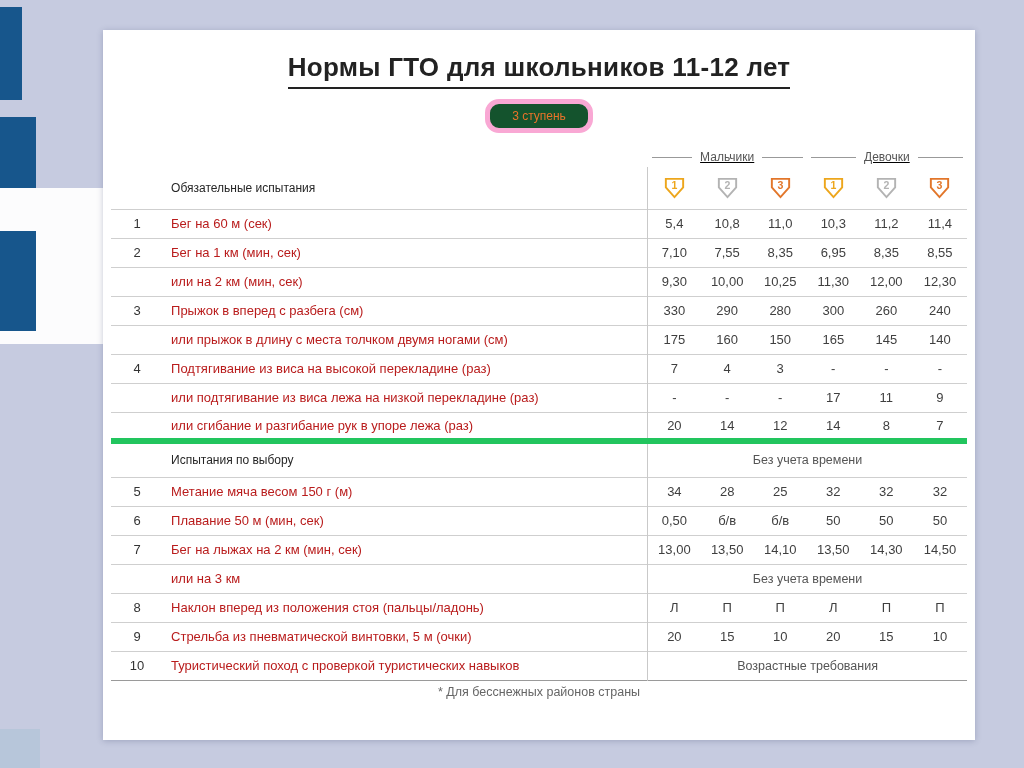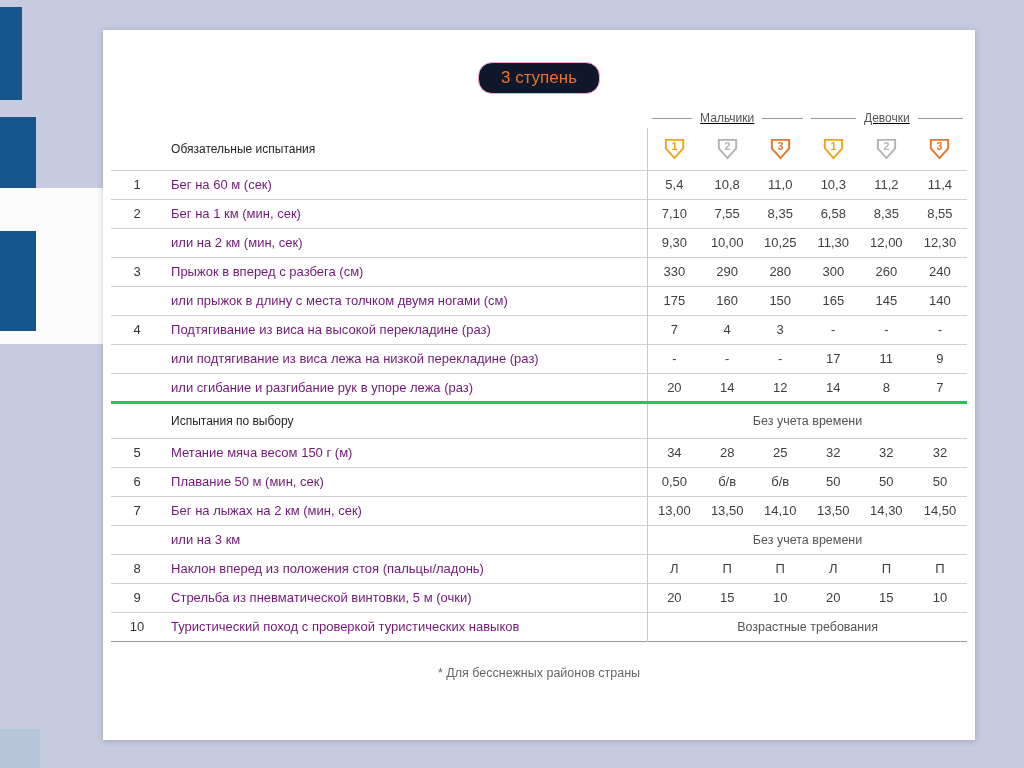--- a/index.html
+++ b/index.html
@@ -20,52 +20,55 @@
 
   .card {
     position:absolute; left:103px; top:30px; width:872px; height:710px;
     background:#ffffff; box-shadow:0 1px 6px rgba(40,50,90,0.25);
     padding-top:22px;
   }
   .title { text-align:center; font-size:26px; font-weight:bold; color:#222; letter-spacing:0.3px; }
   .title span { border-bottom:2px solid #222; padding-bottom:4px; display:inline-block; }
   .pill-wrap { text-align:center; margin-top:10px; }
   .pill {
-    display:inline-block; border:1px solid #f9a8d4; color:#e8732a;
-    border-radius:14px; padding:5px 22px; font-size:17px; background:#0f172a; cursor:pointer;
+    display:inline-block; border:5px solid #f9a8d4; color:#e8732a;
+    border-radius:14px; padding:5px 22px; font-size:12px; background:#14532d; cursor:pointer;
   }
 
   table { border-collapse:collapse; table-layout:fixed; margin:14px 8px 0; width:856px;
           border-bottom:1px solid #9a9a9a; }
   td { vertical-align:middle; }
   thead tr.group-row td { height:20px;text-decoration:underline; }
   .grp { display:flex; align-items:center; gap:8px; font-size:12px; color:#555; padding:0 4px; }
   .grp::before, .grp::after { content:""; flex:1; height:1px; background:#999; }
   tr.badge-row td { height:42px; }
-  td.name { padding-left:8px; text-align:left; color:#701a75; }
+  td.name { padding-left:8px; text-align:left; color:#b91c1c; }
   td.name.bold { font-weight:normal; font-size:12px; color:#262626; }
   td.num { text-align:center; color:#333; }
   td.val { text-align:center; color:#3f3f3f; }
   td.vfirst { border-left:1px solid #c9c9c9; }
   tbody tr td { border-top:1px solid #cfcfcf; height:29px; font-size:13px; }
-  tbody tr.section td { border-top:3px solid #22c55e; height:36px; }
+  tbody tr.section td { border-top:6px solid #22c55e; height:36px; }
   tbody td.span-cell { font-size:12.5px; color:#555; }
   .medal-td svg { display:inline-block; vertical-align:middle; }
-  .footnote { text-align:center; font-size:12.5px; color:#666; padding-top:24px; }
+  .footnote { text-align:center; font-size:12.5px; color:#666; padding-top:4px; }
 </style>
 </head>
 <body>
 
 <div class="deco bar" id="bar1"></div>
 <div class="deco" id="whitestrip"></div>
 <div class="deco bar" id="bar2"></div>
 <div class="deco bar" id="bar3"></div>
 <div class="deco" id="corner"></div>
 
 <div class="card">
+  <div class="title">
+    <span>Нормы ГТО для школьников 11-12 лет</span>
+  </div>
   <div class="pill-wrap">
     <span class="pill">3 ступень</span>
   </div>
 
   <table>
     <colgroup>
       <col style="width:52px">
       <col style="width:484px">
       <col style="width:53px">
         <col style="width:53px">
@@ -123,21 +126,21 @@
           <td class="val">10,3</td>
           <td class="val">11,2</td>
           <td class="val">11,4</td>
         </tr>
         <tr>
           <td class="num">2</td>
           <td class="name">Бег на 1 км (мин, сек)</td>
           <td class="val vfirst">7,10</td>
           <td class="val">7,55</td>
           <td class="val">8,35</td>
-          <td class="val">6,58</td>
+          <td class="val">6,95</td>
           <td class="val">8,35</td>
           <td class="val">8,55</td>
         </tr>
         <tr>
           <td class="num"></td>
           <td class="name">или на 2 км (мин, сек)</td>
           <td class="val vfirst">9,30</td>
           <td class="val">10,00</td>
           <td class="val">10,25</td>
           <td class="val">11,30</td>

